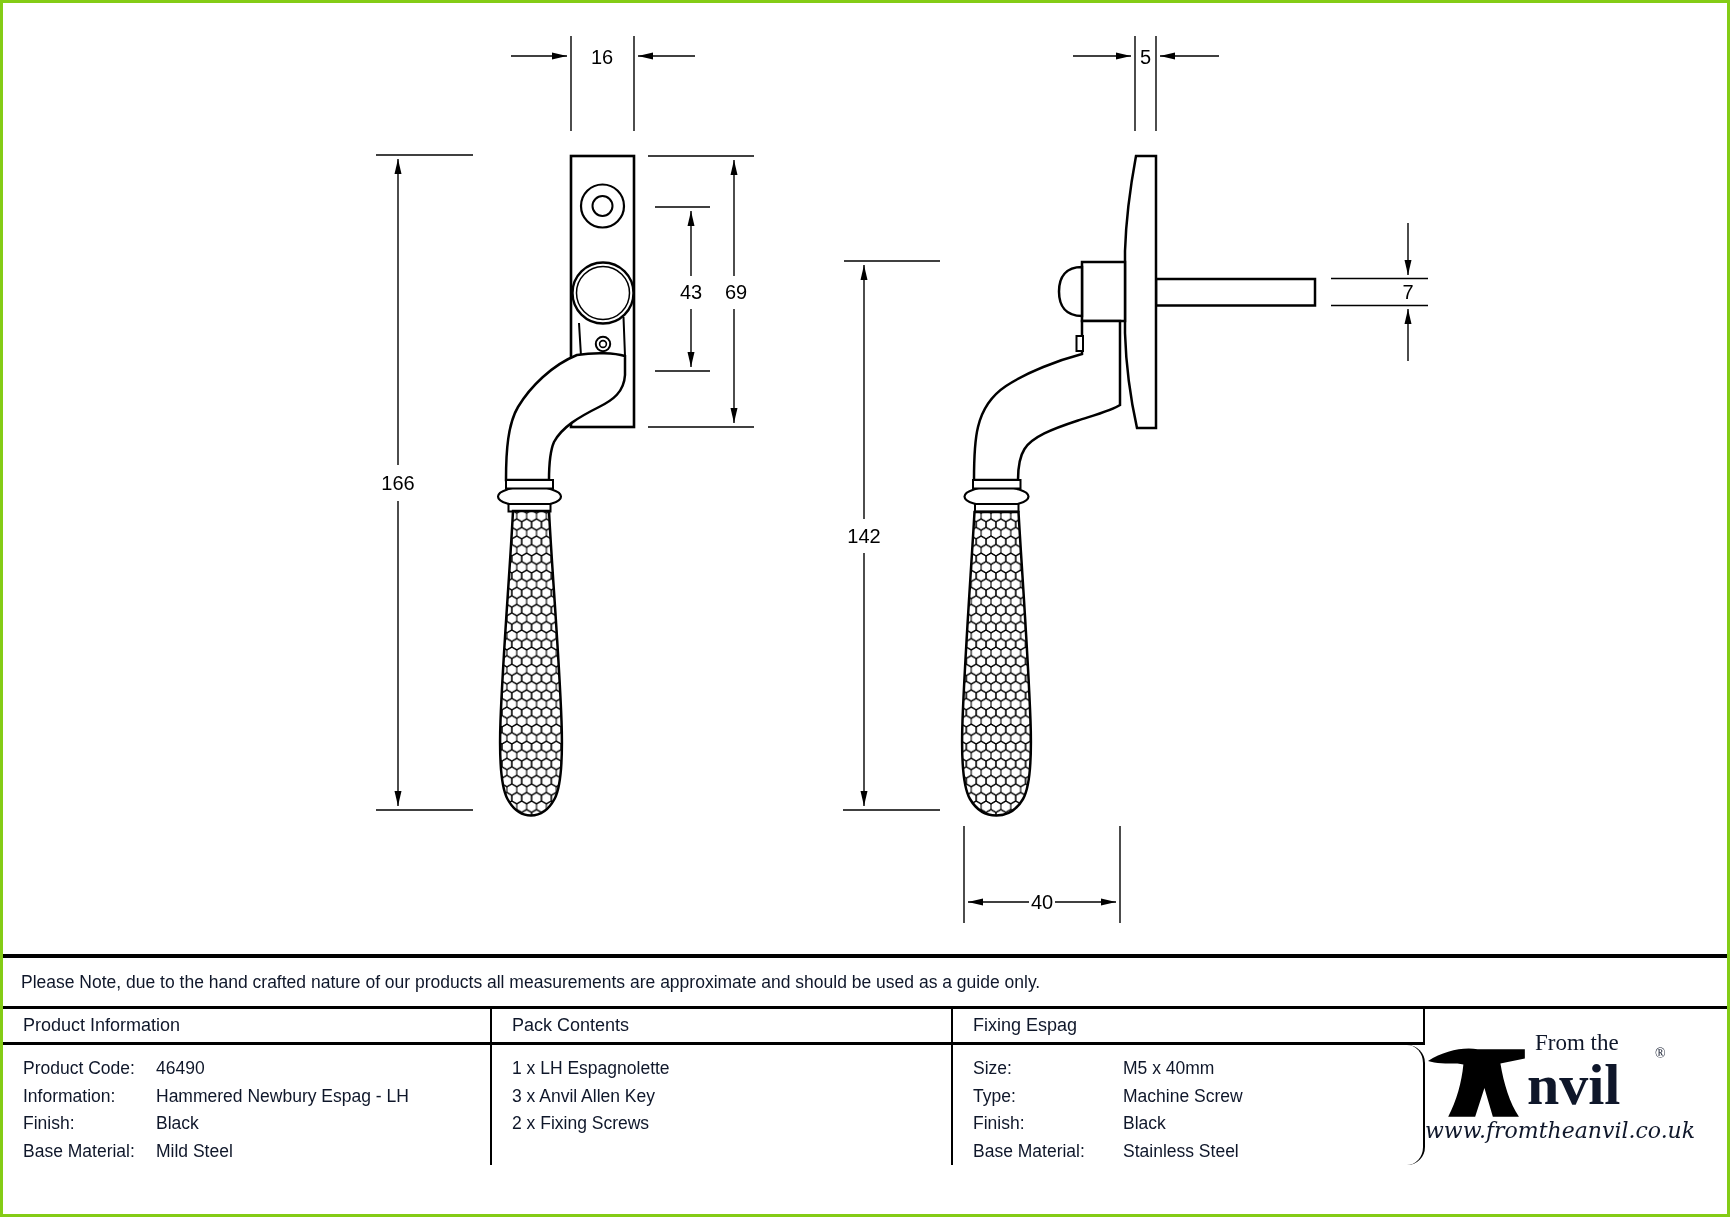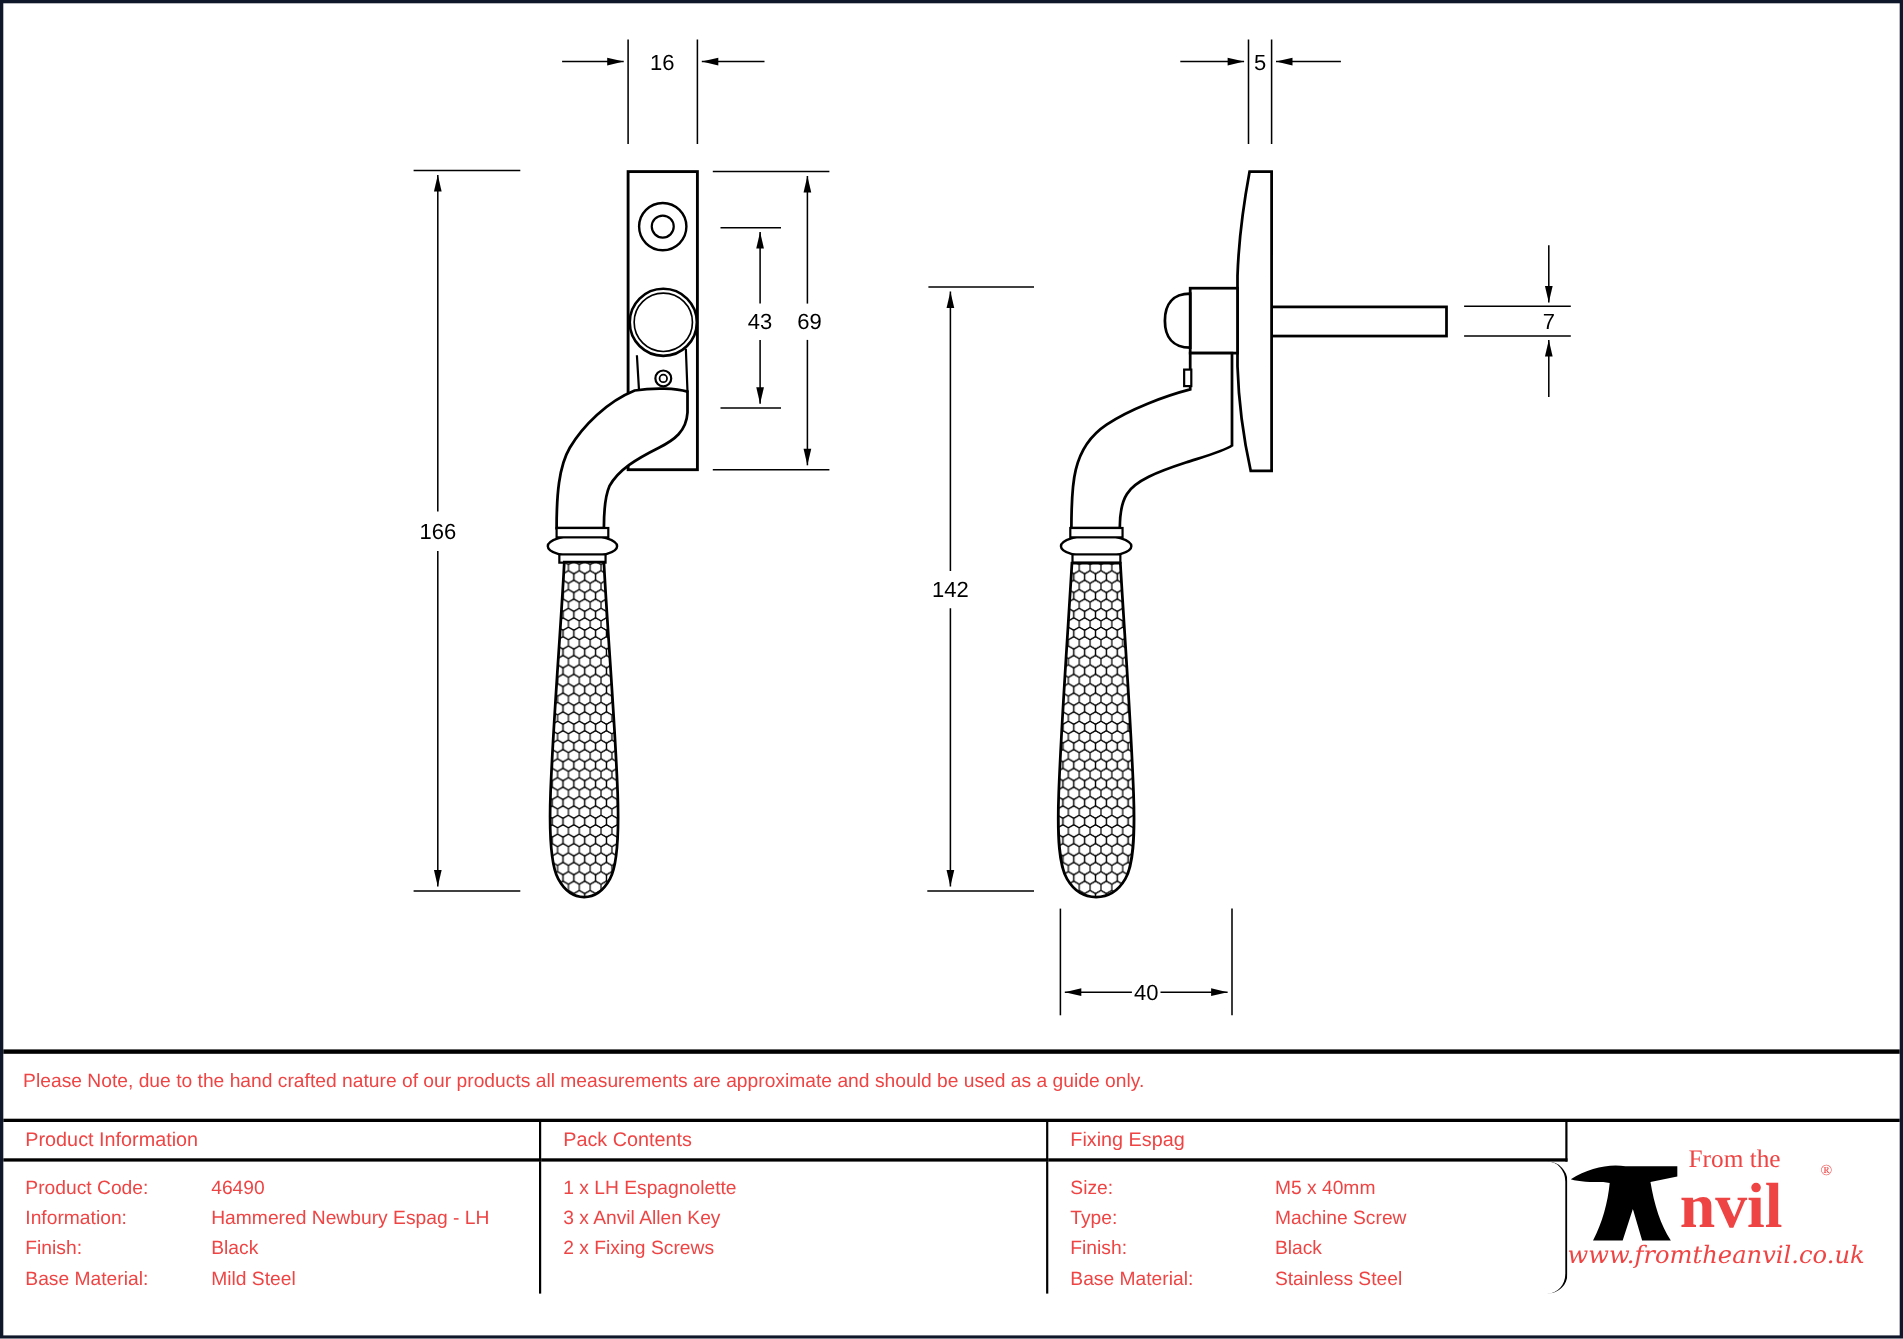--- a/index.html
+++ b/index.html
@@ -1,38 +1,38 @@
 <!DOCTYPE html>
 <html><head>
 <meta charset="utf-8">
 <style>
   html,body{margin:0;padding:0;background:#fff;}
   .page{
     width:1730px;height:1217px;box-sizing:border-box;
-    border:3px solid #0f172a;background:#fff;position:relative;
-    font-family:"Liberation Sans",sans-serif;color:#ef4444;
+    border:3px solid #84cc16;background:#fff;position:relative;
+    font-family:"Liberation Sans",sans-serif;color:#0f172a;
   }
   svg.drawing{display:block;}
   .dim-text{font:20px "Liberation Sans",sans-serif;fill:#000;}
   .note-row{
     height:52px;border-top:4px solid #000;box-sizing:border-box;
     display:flex;align-items:center;padding-left:18px;font-size:17.5px;
   }
   .info-table{
     display:grid;grid-template-columns:489px 461px 472px 1fr;
     grid-template-rows:36px 1fr;border-top:3px solid #000;
-    height:148px;box-sizing:border-box;margin-top:11px;
+    height:148px;box-sizing:border-box;
   }
   .th{
     border-bottom:3px solid #000;box-sizing:border-box;
     display:flex;align-items:center;padding-left:20px;font-size:18px;
   }
   .cell{padding:10px 16px 0 20px;font-size:17.5px;line-height:27.5px;box-sizing:border-box;}
   .bordered{border-right:2.5px solid #000;}
-  .kv{display:flex;gap:36px;}
+  .kv{display:flex;}
   .kv .lbl{width:133px;flex-shrink:0;}
   .col3 .lbl{width:150px;}
   .logo-cell{display:flex;align-items:center;}
   .logo{position:relative;width:250px;height:118px;}
   .anvil-svg{position:absolute;left:0;top:12px;}
   .from-the{position:absolute;left:110px;top:2px;font-family:"Liberation Serif",serif;font-size:23px;}
   .nvil{position:absolute;left:102px;top:28px;font-family:"Liberation Serif",serif;font-weight:bold;font-size:58px;line-height:1;}
   .reg{position:absolute;left:230px;top:18px;font-size:14px;font-family:"Liberation Serif",serif;}
   .website{position:absolute;left:0;top:90px;width:100%;text-align:center;
     font-family:"DejaVu Serif",serif;font-style:italic;font-size:22px;white-space:nowrap;}

